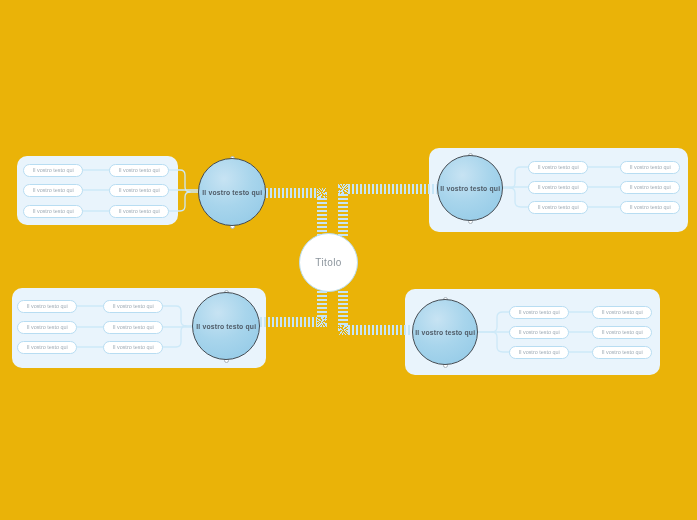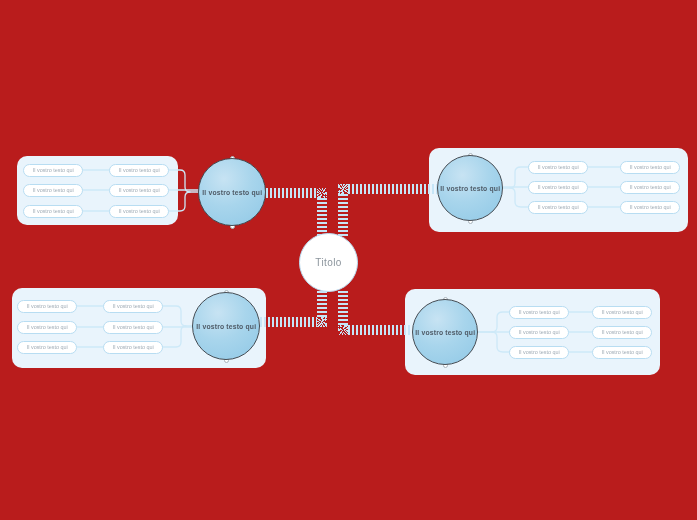--- a/index.html
+++ b/index.html
@@ -8,21 +8,21 @@
     --thin:#cde9f8;
     --pill-border:#b8ddf2;
     --pill-text:#a0acb6;
     --node-border:#454c53;
     --node-text:#4e5a66;
     --center-border:#b9ddf2;
     --center-text:#8b949c;
   }
   html,body{margin:0;padding:0;background:#fff;}
   #canvas{
-    position:relative;width:697px;height:520px;background:#b91c1c;overflow:hidden;
+    position:relative;width:697px;height:520px;background:#eab308;overflow:hidden;
     font-family:"Liberation Sans", sans-serif;
   }
   .panel{
     position:absolute;background:var(--panel);border-radius:10px;
   }
   .track-h{position:absolute;height:10px;background:repeating-linear-gradient(90deg,var(--stripe) 0 2px,transparent 2px 4px);}
   .track-v{position:absolute;width:10px;background:repeating-linear-gradient(0deg,var(--stripe) 0 2px,transparent 2px 4px);}
   .corner{position:absolute;width:10px;height:10px;}
   .corner.br{background:repeating-conic-gradient(from 0deg at 100% 100%,var(--stripe) 0 5deg,transparent 5deg 10deg);}
   .corner.bl{background:repeating-conic-gradient(from 0deg at 0% 100%,var(--stripe) 0 5deg,transparent 5deg 10deg);}

